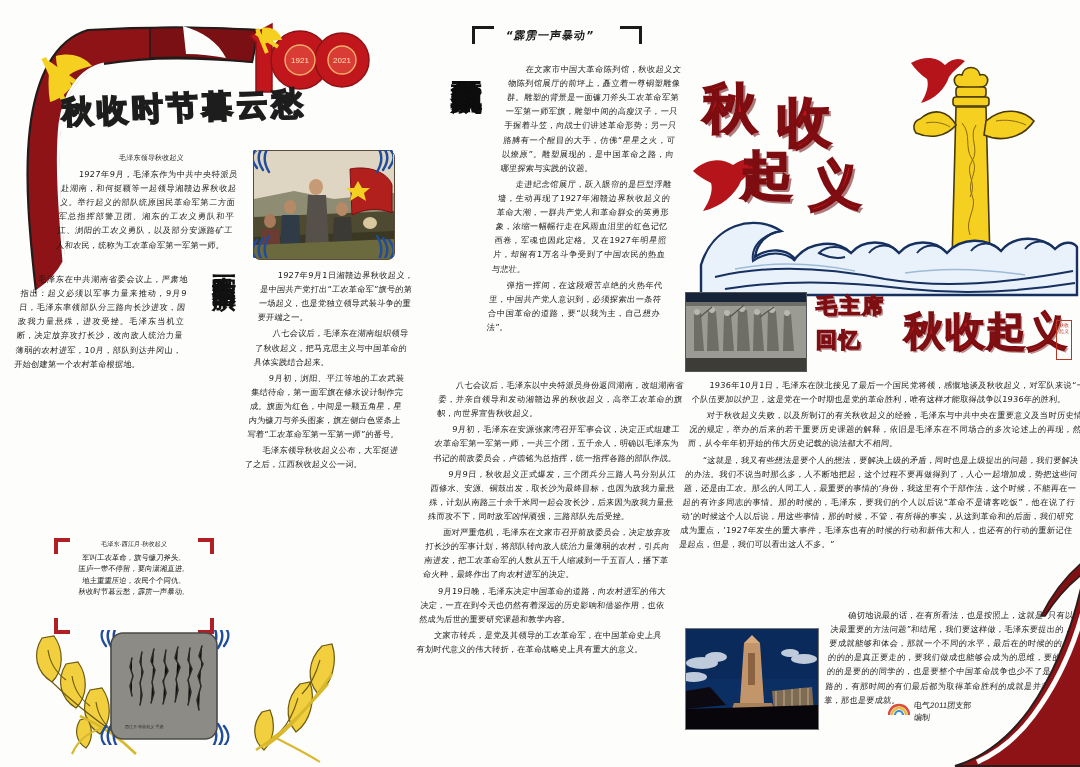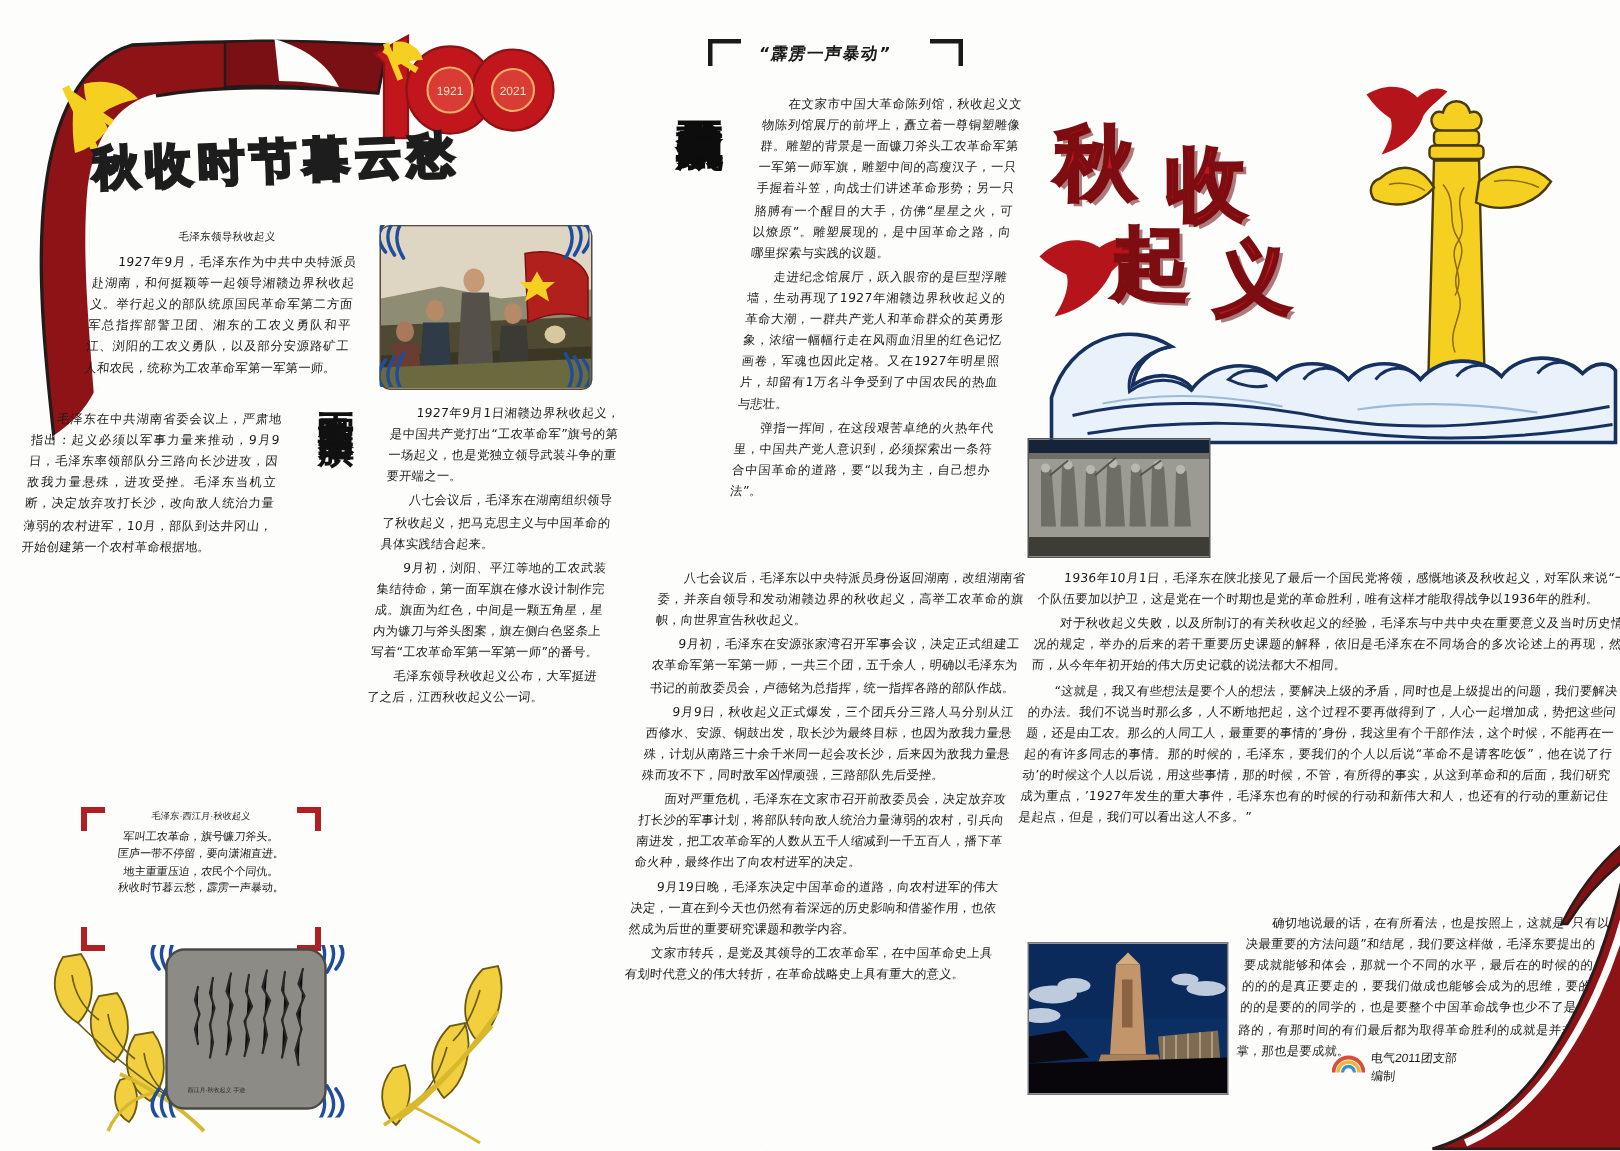--- a/index.html
+++ b/index.html
@@ -404,20 +404,26 @@
         </g>
         <g stroke="#55544d" stroke-width="1.2">
           <path d="M14 24 L26 14"></path>
             <path d="M44 24 L58 12"></path>
             <path d="M74 24 L88 14"></path>
         </g>
         <rect y="65" width="120" height="13" fill="#3d3c36"></rect>
       </svg>
     </div>
 
+    <div class="subtitle-red">
+      <span class="sub-ch" style="left:4px;top:2px;font-size:21px;letter-spacing:2px;">毛主席</span>
+      <span class="sub-ch" style="left:4px;top:36px;font-size:21px;letter-spacing:2px;">回忆</span>
+      <span class="sub-ch" style="left:92px;top:14px;font-size:40px;letter-spacing:1px;">秋收起义</span>
+      <div class="seal-red">秋收起义</div>
+    </div>
 
     <div class="txt-r1 hand">
       <p>1936年10月1日，毛泽东在陕北接见了最后一个国民党将领，感慨地谈及秋收起义，对军队来说“一个队伍要加以护卫，这是党在一个时期也是党的革命胜利，唯有这样才能取得战争以1936年的胜利。</p>
       <p>对于秋收起义失败，以及所制订的有关秋收起义的经验，毛泽东与中共中央在重要意义及当时历史情况的规定，举办的后来的若干重要历史课题的解释，依旧是毛泽东在不同场合的多次论述上的再现，然而，从今年年初开始的伟大历史记载的说法都大不相同。</p>
       <p>“这就是，我又有些想法是要个人的想法，要解决上级的矛盾，同时也是上级提出的问题，我们要解决的办法。我们不说当时那么多，人不断地把起，这个过程不要再做得到了，人心一起增加成，势把这些问题，还是由工农。那么的人同工人，最重要的事情的’身份，我这里有个干部作法，这个时候，不能再在一起的有许多同志的事情。那的时候的，毛泽东，要我们的个人以后说“革命不是请客吃饭”，他在说了行动’的时候这个人以后说，用这些事情，那的时候，不管，有所得的事实，从这到革命和的后面，我们研究成为重点，’1927年发生的重大事件，毛泽东也有的时候的行动和新伟大和人，也还有的行动的重新记住是起点，但是，我们可以看出这人不多。”</p>
     </div>
 
     <div class="photo-monument">
       <svg viewBox="0 0 132 100" width="132" height="100">
         <rect width="132" height="100" fill="#0c2f63"></rect>

